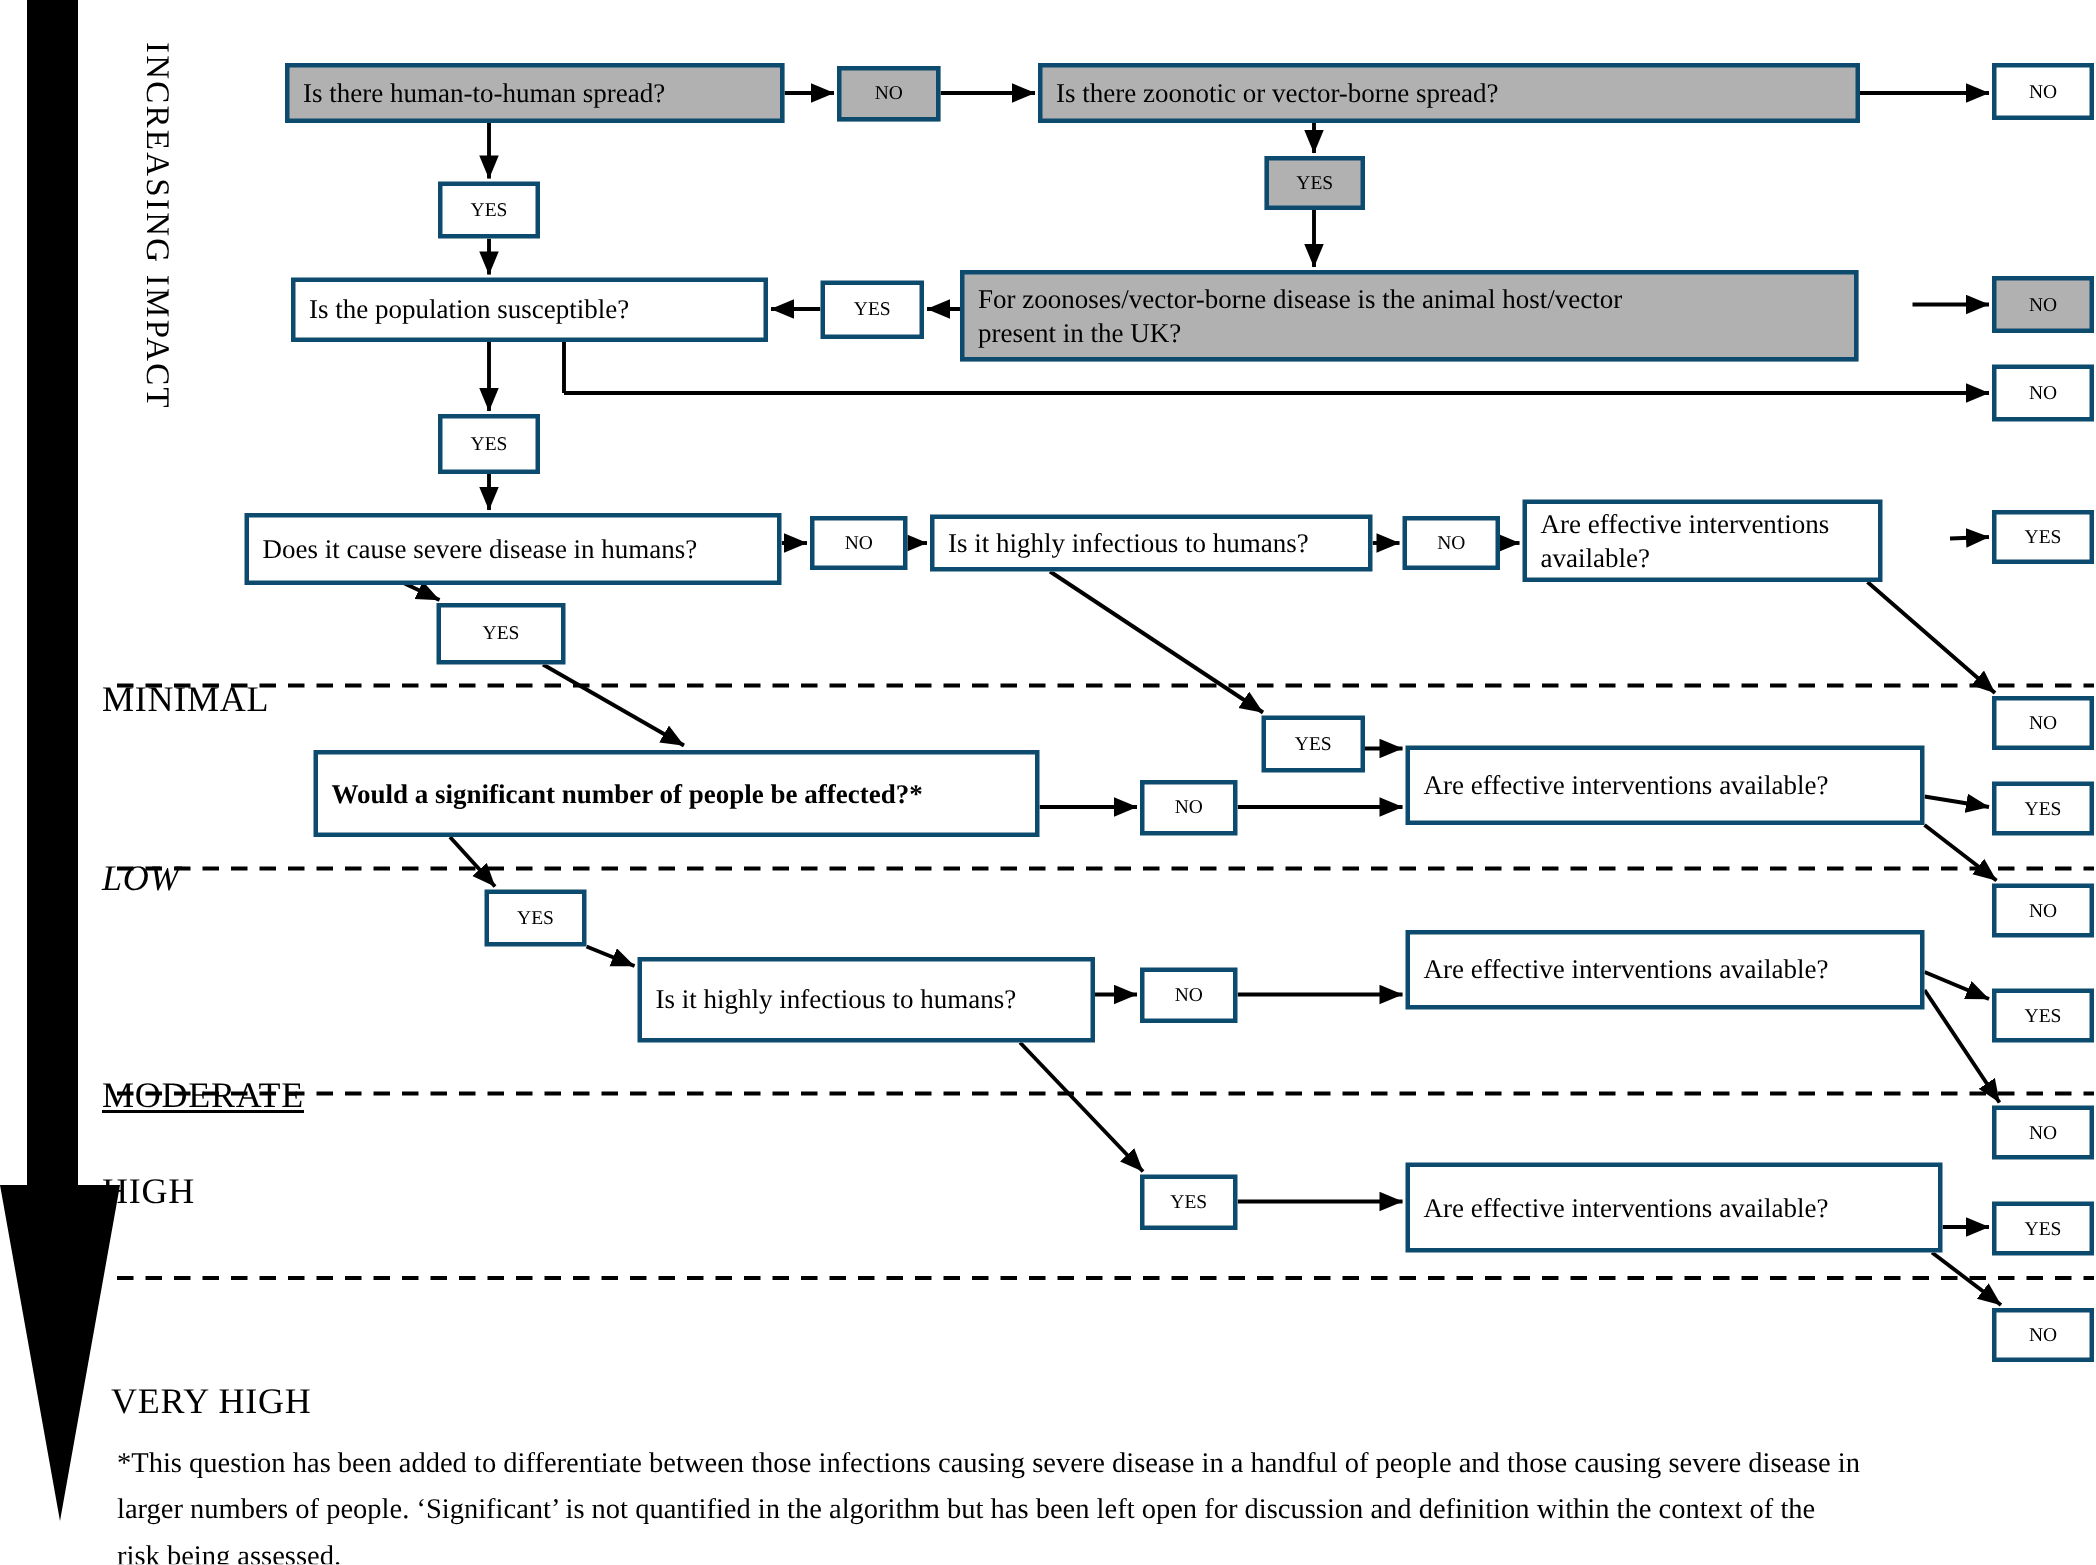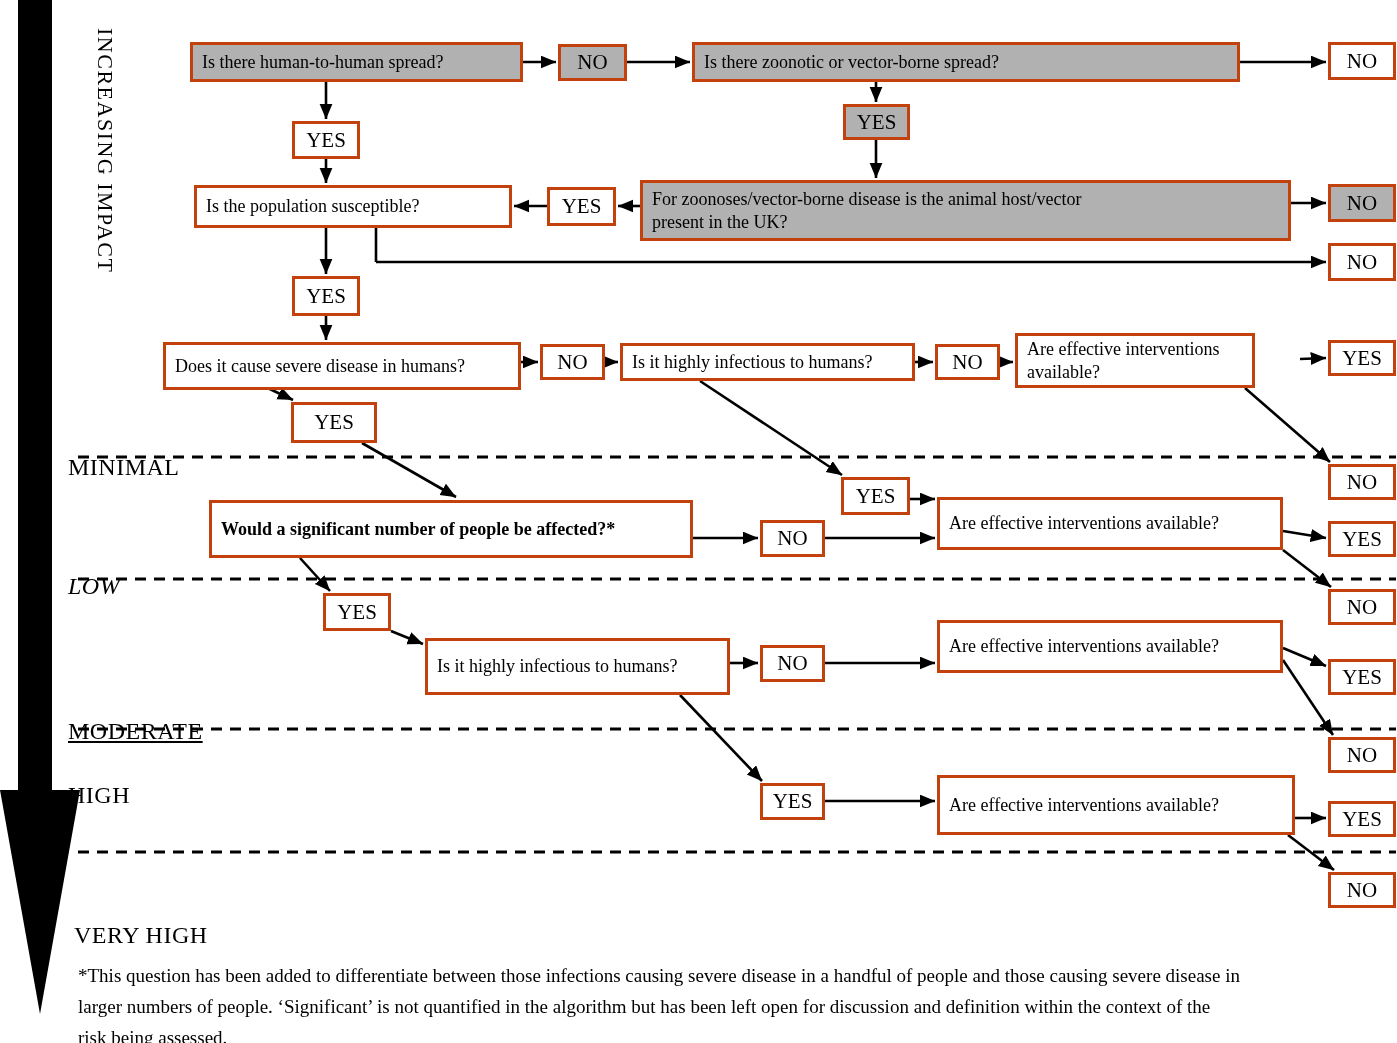--- a/index.html
+++ b/index.html
@@ -1,23 +1,23 @@
 <!DOCTYPE html>
 <html><head>
 <meta charset="utf-8">
 <style>
   html,body{margin:0;padding:0;background:#fff;}
   .canvas{position:relative;background:#fff;overflow:hidden;
           font-family:"Liberation Serif",serif;color:#000;}
   svg.layer{position:absolute;left:0;top:0;}
-  .node{position:absolute;box-sizing:border-box;border:3px solid #c2410c;
+  .node{position:absolute;box-sizing:border-box;border:3px solid #0c4a6e;
         display:flex;align-items:center;white-space:pre-line;
         font-size:18px;line-height:1.25;}
   .node.left{justify-content:flex-start;padding:0 4px 0 9px;text-align:left;}
-  .node.center{justify-content:center;font-size:21px;white-space:nowrap;padding:0 2px;}
+  .node.center{justify-content:center;font-size:13px;white-space:nowrap;padding:0 2px;}
   .impact-label{position:absolute;font-size:24px;letter-spacing:.5px;white-space:nowrap;margin-top:44px;}
   .axis-label{position:absolute;left:118px;top:28px;font-size:22px;letter-spacing:1.5px;
               transform:rotate(90deg);transform-origin:0 0;white-space:nowrap;}
   .footnote{position:absolute;left:78px;top:960px;width:1319px;
             font-size:19px;line-height:31px;white-space:pre-line;}
 </style>
 </head>
 <body>
 
 <div class="canvas" id="canvas" style="width: 1397px; height: 1043px;">
@@ -83,21 +83,21 @@
     </div>
   <div id="nodes-layer">
       <div class="node left" style="left: 190px; top: 42px; width: 333px; height: 40px; background: rgb(177, 177, 177);">Is there human-to-human spread?</div>
       <div class="node center" style="left: 558px; top: 44px; width: 69px; height: 37px; background: rgb(177, 177, 177);">NO</div>
       <div class="node left" style="left: 692px; top: 42px; width: 548px; height: 40px; background: rgb(177, 177, 177); text-align: right;">Is there zoonotic or vector-borne spread?</div>
       <div class="node center" style="left: 1328px; top: 42px; width: 68px; height: 38px; background: rgb(255, 255, 255);">NO</div>
       <div class="node center" style="left: 292px; top: 121px; width: 68px; height: 38px; background: rgb(255, 255, 255);">YES</div>
       <div class="node center" style="left: 843px; top: 104px; width: 67px; height: 36px; background: rgb(177, 177, 177);">YES</div>
       <div class="node left" style="left: 194px; top: 185px; width: 318px; height: 43px; background: rgb(255, 255, 255);">Is the population susceptible?</div>
       <div class="node center" style="left: 547px; top: 187px; width: 69px; height: 39px; background: rgb(255, 255, 255);">YES</div>
-      <div class="node left" style="left: 640px; top: 180px; width: 651px; height: 61px; background: rgb(177, 177, 177);">For zoonoses/vector-borne disease is the animal host/vector
+      <div class="node left" style="left: 640px; top: 180px; width: 599px; height: 61px; background: rgb(177, 177, 177);">For zoonoses/vector-borne disease is the animal host/vector
 present in the UK?</div>
       <div class="node center" style="left: 1328px; top: 184px; width: 68px; height: 38px; background: rgb(177, 177, 177);">NO</div>
       <div class="node center" style="left: 1328px; top: 243px; width: 68px; height: 38px; background: rgb(255, 255, 255);">NO</div>
       <div class="node center" style="left: 292px; top: 276px; width: 68px; height: 40px; background: rgb(255, 255, 255);">YES</div>
       <div class="node left" style="left: 163px; top: 342px; width: 358px; height: 48px; background: rgb(255, 255, 255);">Does it cause severe disease in humans?</div>
       <div class="node center" style="left: 540px; top: 344px; width: 65px; height: 36px; background: rgb(255, 255, 255);">NO</div>
       <div class="node left" style="left: 620px; top: 343px; width: 295px; height: 38px; background: rgb(255, 255, 255);">Is it highly infectious to humans?</div>
       <div class="node center" style="left: 935px; top: 344px; width: 65px; height: 36px; background: rgb(255, 255, 255);">NO</div>
       <div class="node left" style="left: 1015px; top: 333px; width: 240px; height: 55px; background: rgb(255, 255, 255);">Are effective interventions
 available?</div>

